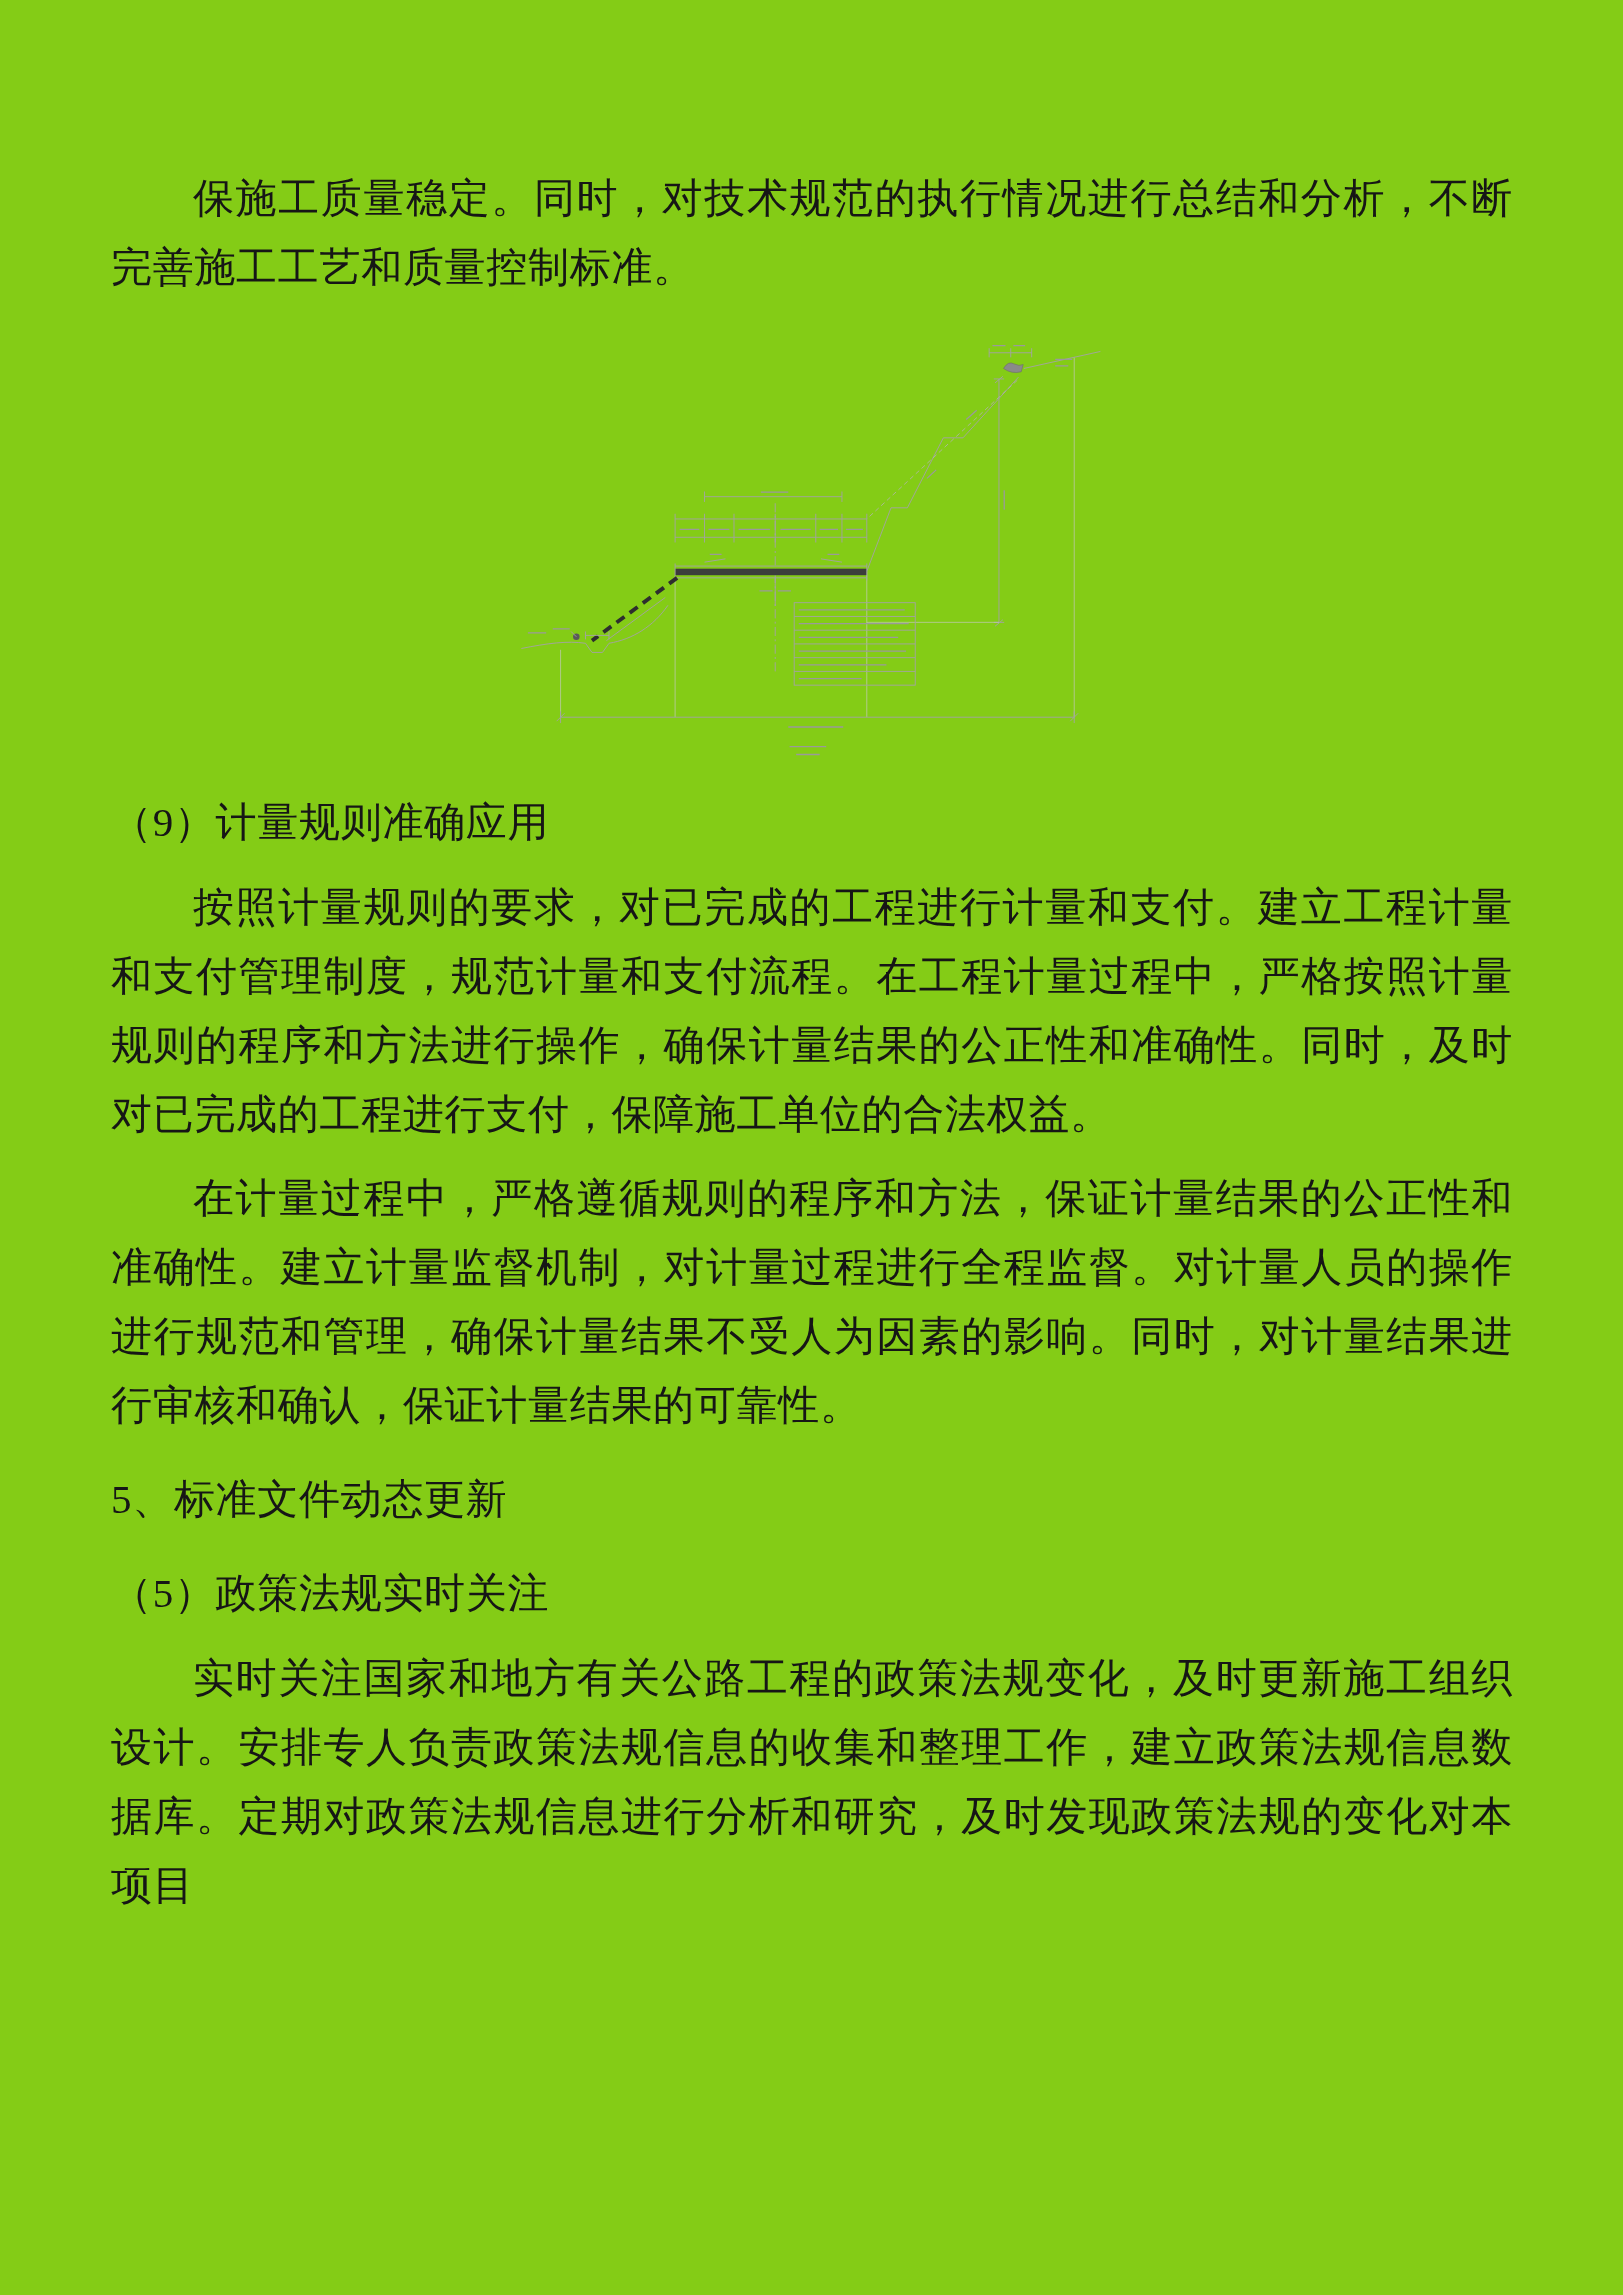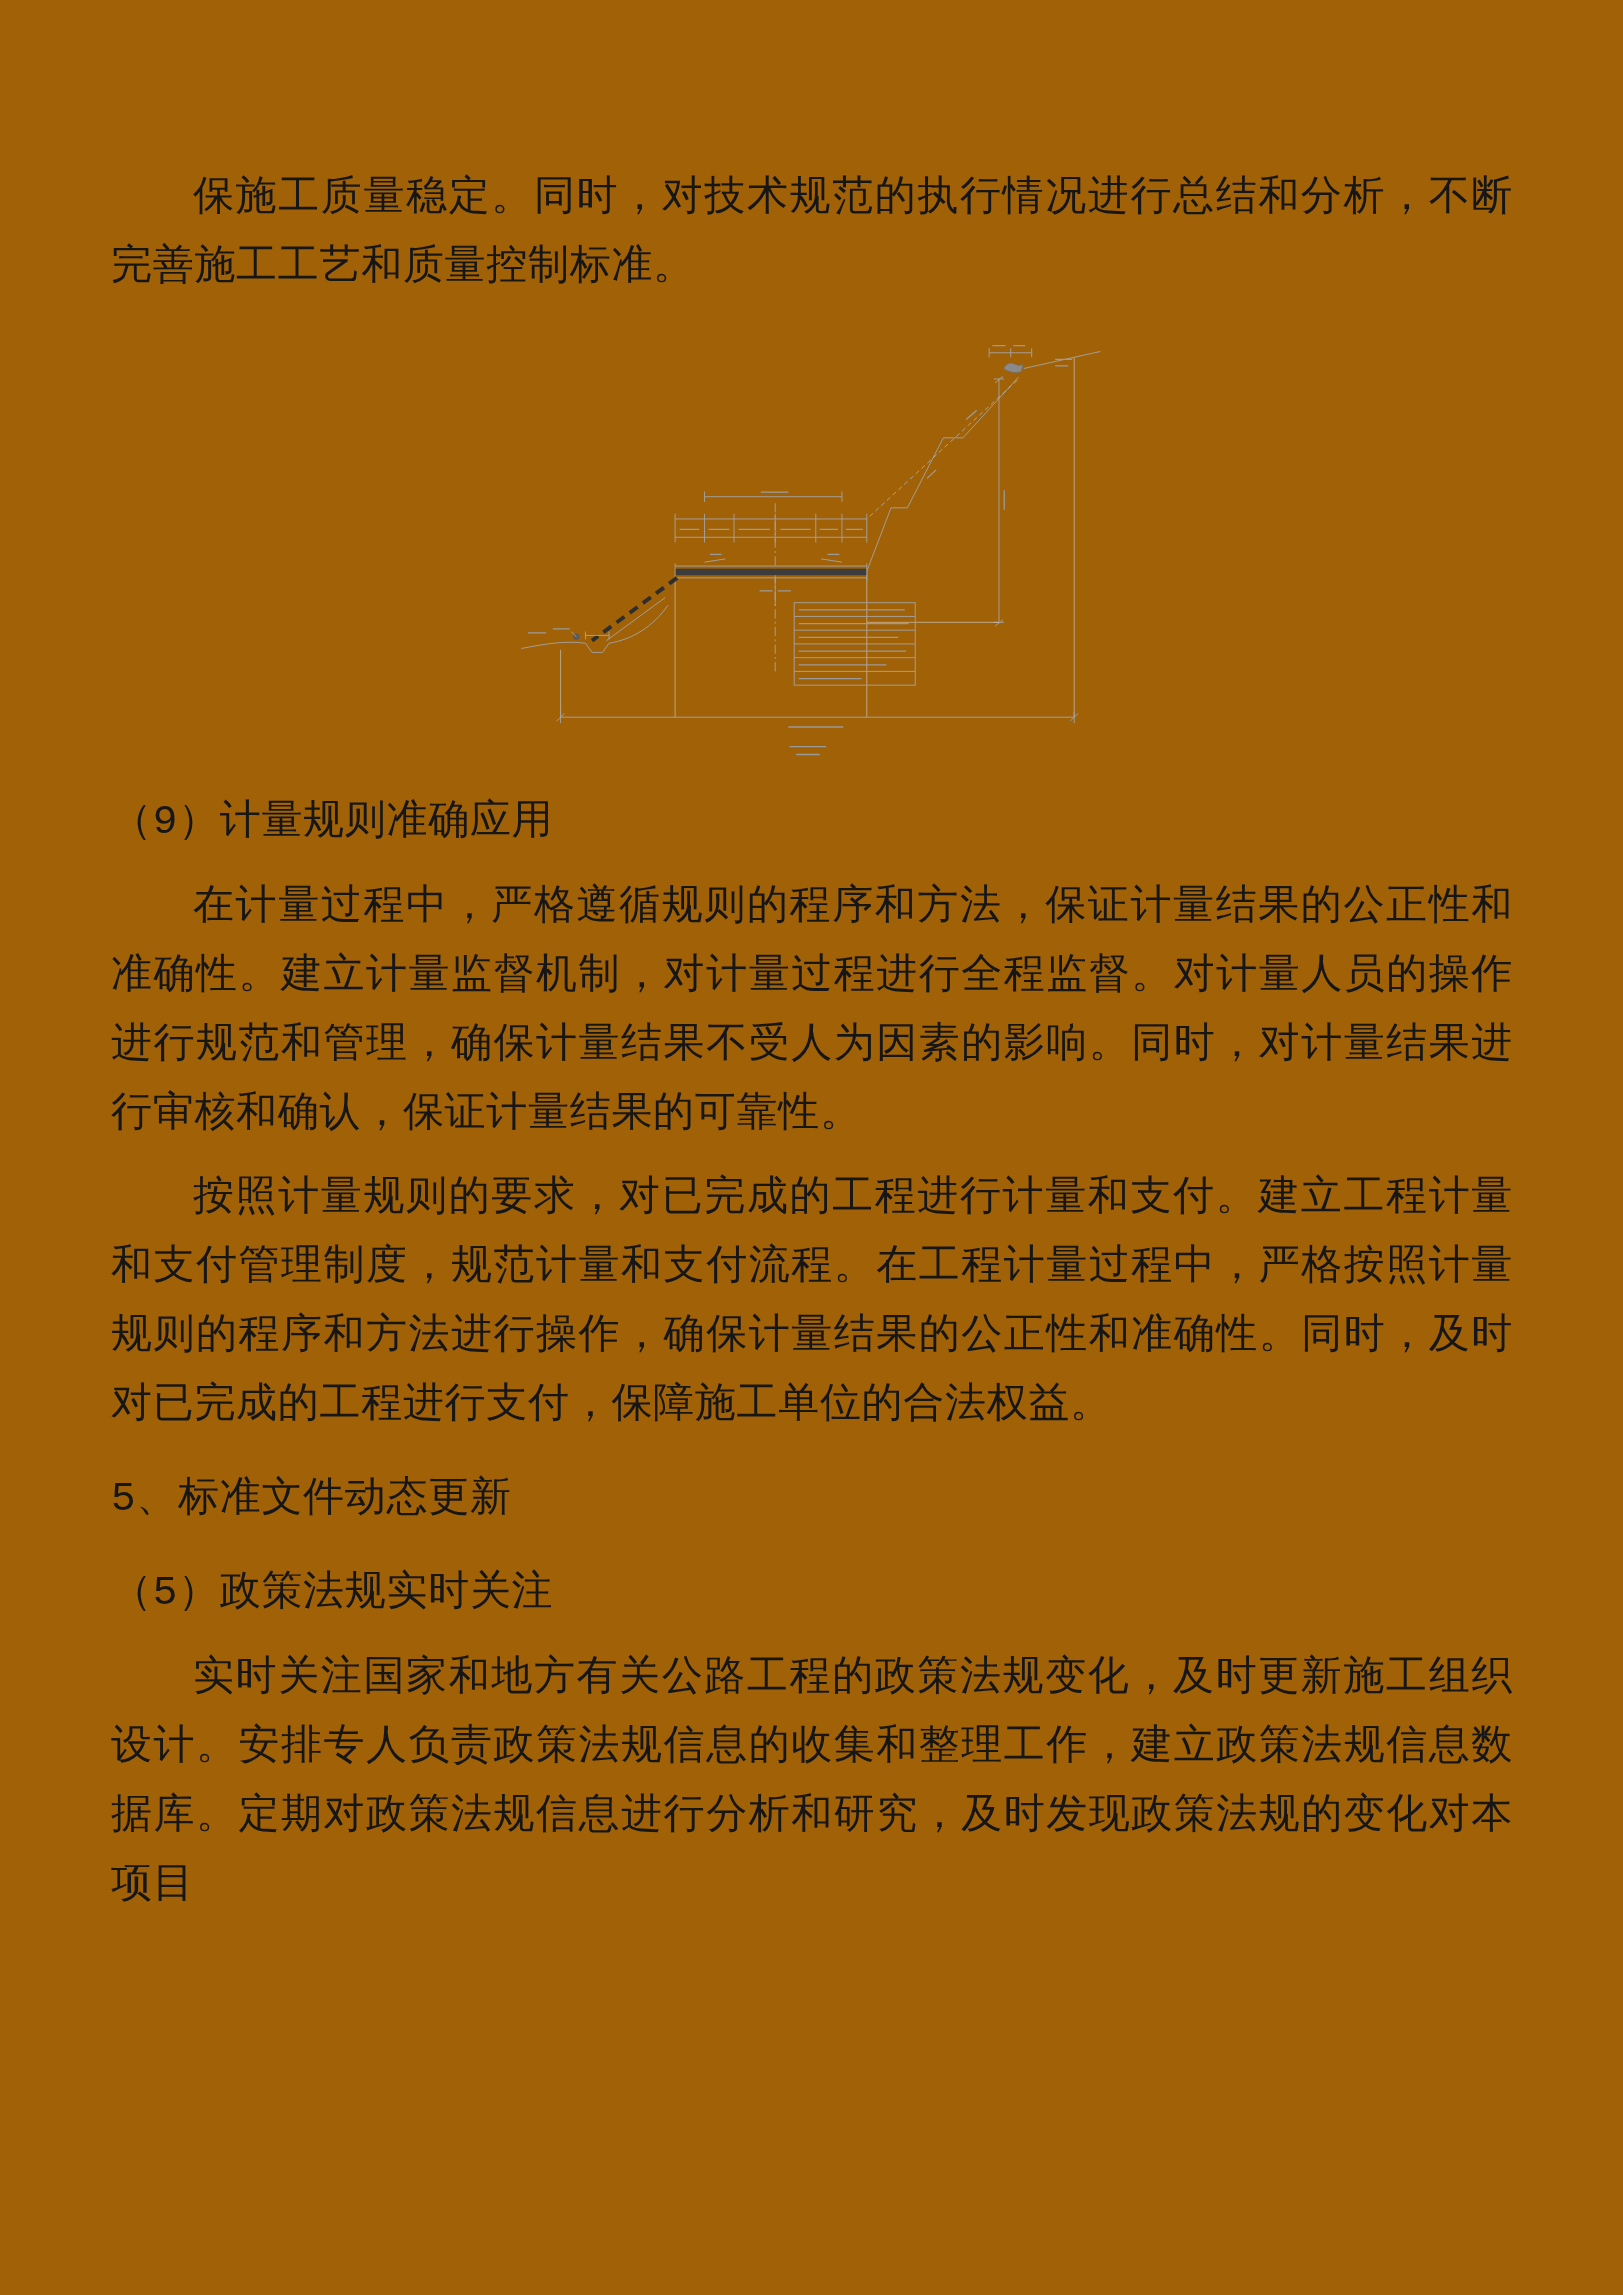--- a/index.html
+++ b/index.html
@@ -1,22 +1,22 @@
 <!DOCTYPE html>
 <html style="font-size:10.5px"><head>
 <meta charset="utf-8">
 <style>
   html,body{margin:0;padding:0;background:#ffffff;}
   .page{
     position:relative;
     width:1623px;
     height:2295px;
-    background:#a16207;
+    background:#84cc16;
     overflow:hidden;
-    font-family:Liberation Mono, monospace;
+    font-family:Liberation Serif, serif;
     color:#161616;
   }
   .content{
     position:absolute;
     left:111px;
     top:164px;
     width:1402px;
   }
   .para{
     font-size:41px;
@@ -143,23 +143,23 @@
           <path class="g-text" d="M428 590 H512"></path>
           <path class="g-text" d="M430 620 H486 M440 632 H476"></path>
         </g>
       </svg>
     </div>
 
 
     <p class="heading">（9）计量规则准确应用</p>
 
 
+    <p class="para">按照计量规则的要求，对已完成的工程进行计量和支付。建立工程计量和支付管理制度，规范计量和支付流程。在工程计量过程中，严格按照计量规则的程序和方法进行操作，确保计量结果的公正性和准确性。同时，及时对已完成的工程进行支付，保障施工单位的合法权益。</p>
+
     <p class="para">在计量过程中，严格遵循规则的程序和方法，保证计量结果的公正性和准确性。建立计量监督机制，对计量过程进行全程监督。对计量人员的操作进行规范和管理，确保计量结果不受人为因素的影响。同时，对计量结果进行审核和确认，保证计量结果的可靠性。</p>
-
-    <p class="para">按照计量规则的要求，对已完成的工程进行计量和支付。建立工程计量和支付管理制度，规范计量和支付流程。在工程计量过程中，严格按照计量规则的程序和方法进行操作，确保计量结果的公正性和准确性。同时，及时对已完成的工程进行支付，保障施工单位的合法权益。</p>
 
     <p class="heading">5、标准文件动态更新</p>
 
     <p class="heading">（5）政策法规实时关注</p>
 
     <p class="para">实时关注国家和地方有关公路工程的政策法规变化，及时更新施工组织设计。安排专人负责政策法规信息的收集和整理工作，建立政策法规信息数据库。定期对政策法规信息进行分析和研究，及时发现政策法规的变化对本项目</p>
 
   </div>
 </div>
 

